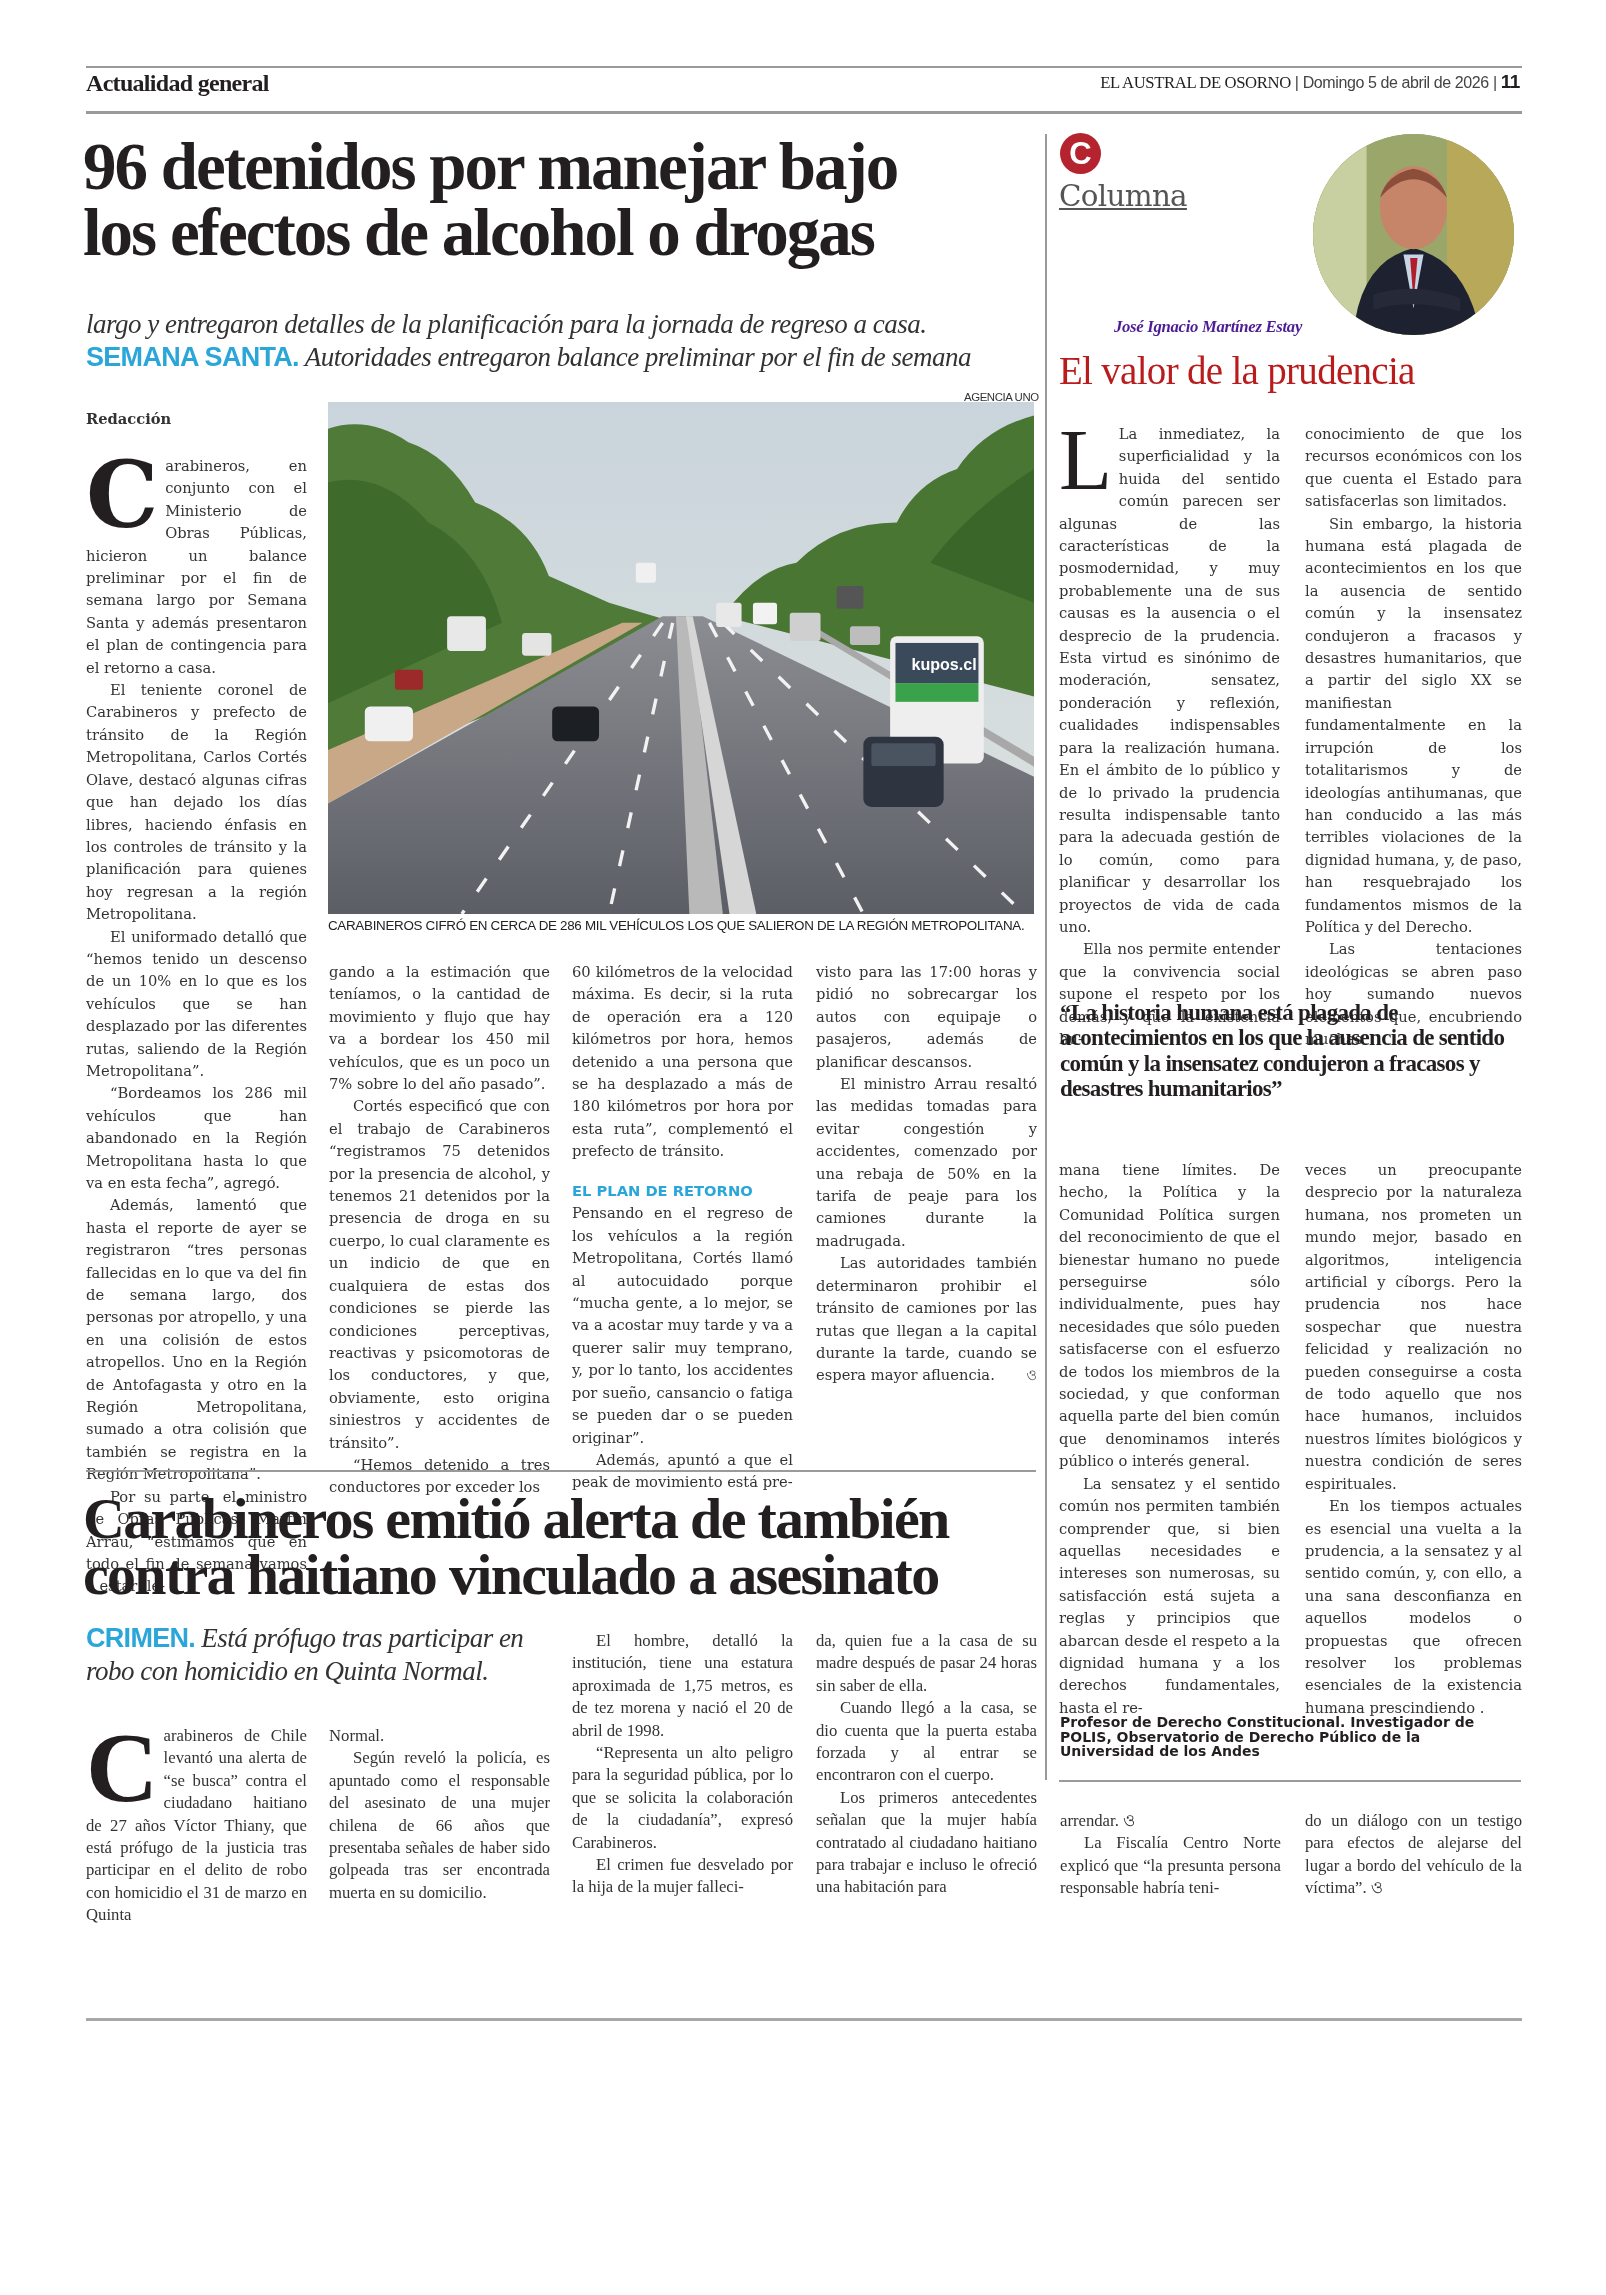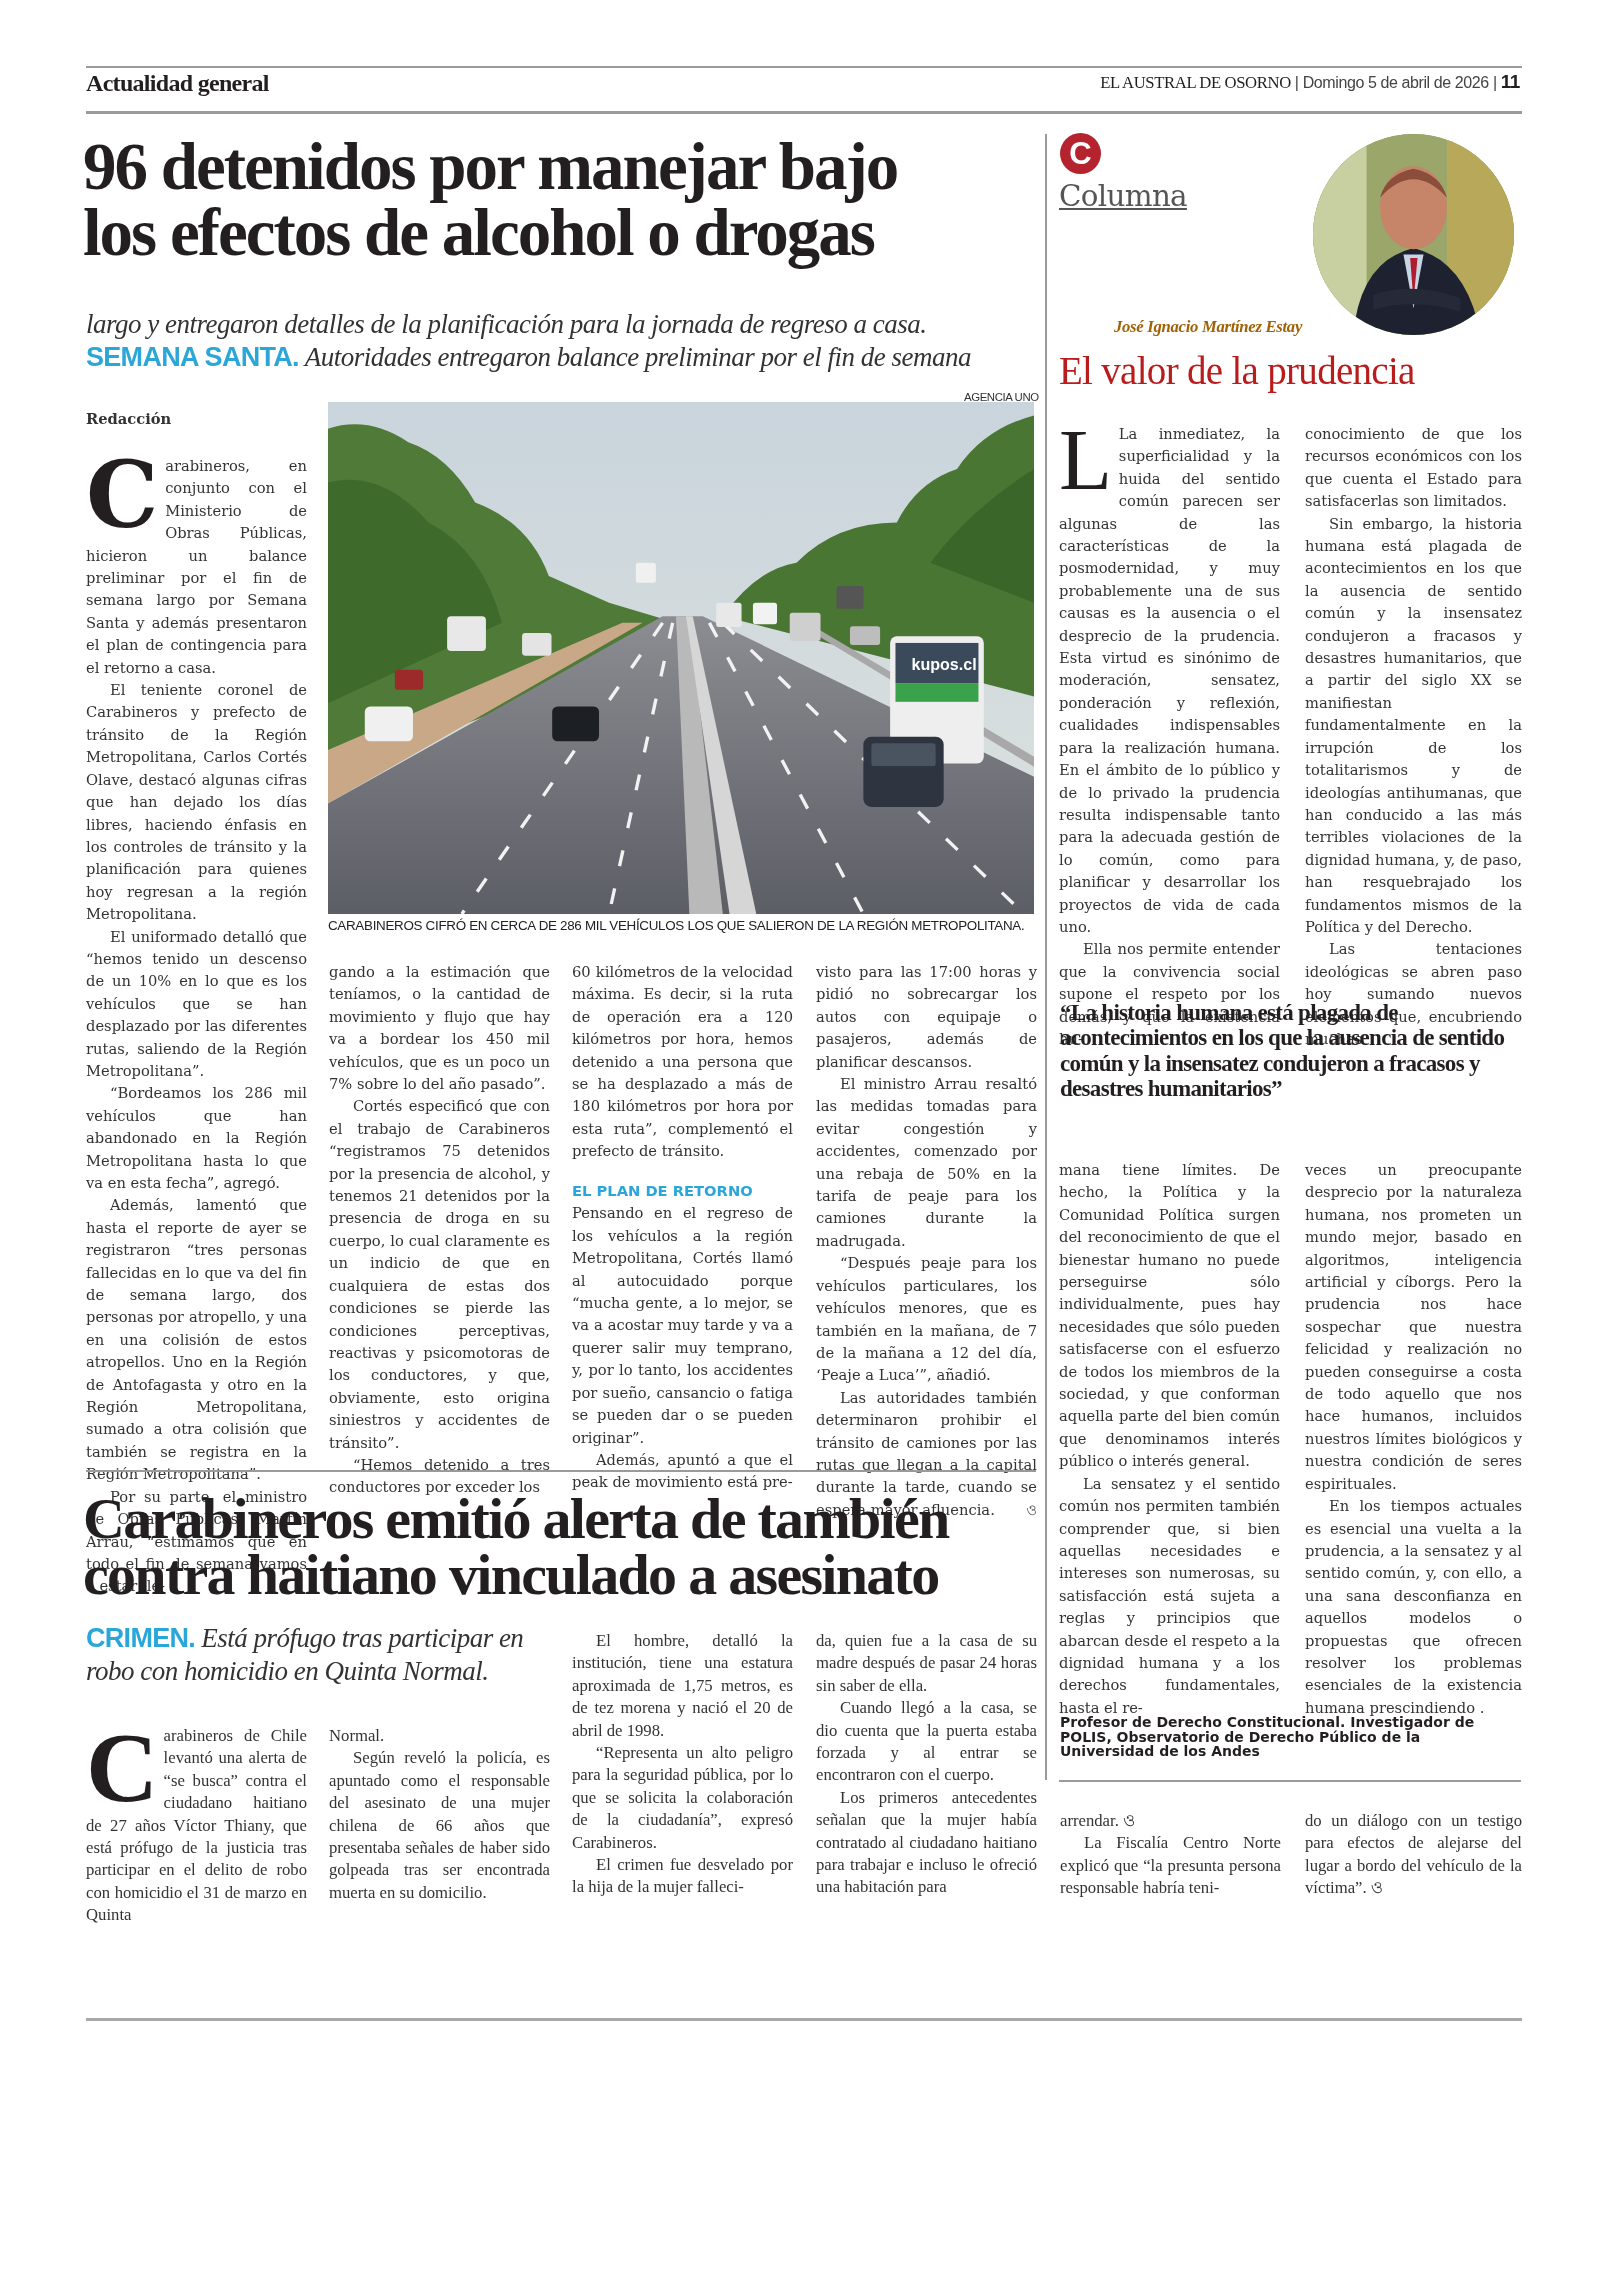--- a/index.html
+++ b/index.html
@@ -19,21 +19,21 @@
   .col p.noind { text-indent:0; }
   .drop { float:left; font-family:"DejaVu Serif", serif; font-weight:bold; font-size:91px; line-height:75px; margin:2.7px 6.7px 0 0; color:#231f20; }
   .subhead { font-family:"DejaVu Sans", sans-serif; font-weight:bold; color:#2aa6d9; font-size:14.7px; margin-top:17.4px; }
   .endmark { float:right; color:#555; font-size:14.7px; }
   .photo { position:absolute; overflow:hidden; }
   .credit { font-family:"Liberation Sans", sans-serif; font-size:11.4px; color:#333; letter-spacing:-0.4px; }
   .caption { font-family:"Liberation Sans", sans-serif; font-size:13.4px; color:#222; letter-spacing:-0.3px; }
   .vline { position:absolute; width:2px; background:#9a9a9a; }
   .colname { font-family:"DejaVu Serif", serif; font-size:29.4px; color:#555; letter-spacing:-0.7px; }
   .cbadge { width:41px; height:41px; border-radius:50%; background:#b5232f; color:#fff; font-family:"Liberation Sans", sans-serif; font-weight:bold; font-size:31px; text-align:center; line-height:41px; }
-  .author { font-family:"Liberation Serif", serif; font-style:italic; font-weight:bold; font-size:16.7px; color:#a16207; letter-spacing:-0.3px; }
+  .author { font-family:"Liberation Serif", serif; font-style:italic; font-weight:bold; font-size:16.7px; color:#4c1d95; letter-spacing:-0.3px; }
   .op-title { font-family:"Liberation Serif", serif; font-size:39px; color:#b91c1c; letter-spacing:-0.7px; }
   .pullquote { font-family:"Liberation Serif", serif; font-weight:bold; font-size:23px; line-height:25.4px; color:#231f20; letter-spacing:-0.7px; }
   .bio { font-family:"DejaVu Sans", sans-serif; font-weight:bold; font-size:14px; line-height:14.7px; color:#231f20; }
   .col2 { position:absolute; font-family:"Liberation Serif", serif; font-size:16.7px; line-height:22.4px; color:#333; text-align:justify; }
   .col2 p { margin:0; text-indent:24px; }
   .col2 p.noind { text-indent:0; }
   .drop2 { float:left; font-family:"Liberation Serif", serif; font-weight:bold; font-size:100px; line-height:75px; margin:5.4px 5.4px 0 0; color:#231f20; }
 </style>
 </head>
 <body>
@@ -140,21 +140,20 @@
 <div class="col" style="left:572px; top:961px; width:221px;">
   <p class="noind">60 kilómetros de la velocidad máxima. Es decir, si la ruta de operación era a 120 kilómetros por hora, hemos detenido a una persona que se ha desplazado a más de 180 kilómetros por hora por esta ruta”, complementó el prefecto de tránsito.</p>
   <div class="subhead">EL PLAN DE RETORNO</div>
   <p class="noind">Pensando en el regreso de los vehículos a la región Metropolitana, Cortés llamó al autocuidado porque “mucha gente, a lo mejor, se va a acostar muy tarde y va a querer salir muy temprano, y, por lo tanto, los accidentes por sueño, cansancio o fatiga se pueden dar o se pueden originar”.</p>
   <p>Además, apuntó a que el peak de movimiento está pre-</p>
 </div>
 
 <div class="col" style="left:816px; top:961px; width:221px;">
   <p class="noind">visto para las 17:00 horas y pidió no sobrecargar los autos con equipaje o pasajeros, además de planificar descansos.</p>
   <p>El ministro Arrau resaltó las medidas tomadas para evitar congestión y accidentes, comenzado por una rebaja de 50% en la tarifa de peaje para los camiones durante la madrugada.</p>
-  <p>“Después peaje para los vehículos particulares, los vehículos menores, que es también en la mañana, de 7 de la mañana a 12 del día, ‘Peaje a Luca’”, añadió.</p>
   <p><span>Las autoridades también determinaron prohibir el tránsito de camiones por las rutas que llegan a la capital durante la tarde, cuando se espera mayor afluencia.</span> <span class="endmark">ও</span></p>
 </div>
 
 <div class="rule" style="left:86px; top:1470px; width:950px; height:2px;"></div>
 
 <div class="vline" style="left:1045px; top:134px; height:1646px;"></div>
 <div class="abs cbadge" style="left:1060px; top:133px;">C</div>
 <div class="abs colname" style="left:1059px; top:179px;text-decoration:underline;">Columna</div>
 
 <div class="abs" style="left:1313px; top:134px; width:201px; height:201px; border-radius:50%; overflow:hidden; background:#8a9a5a;">

